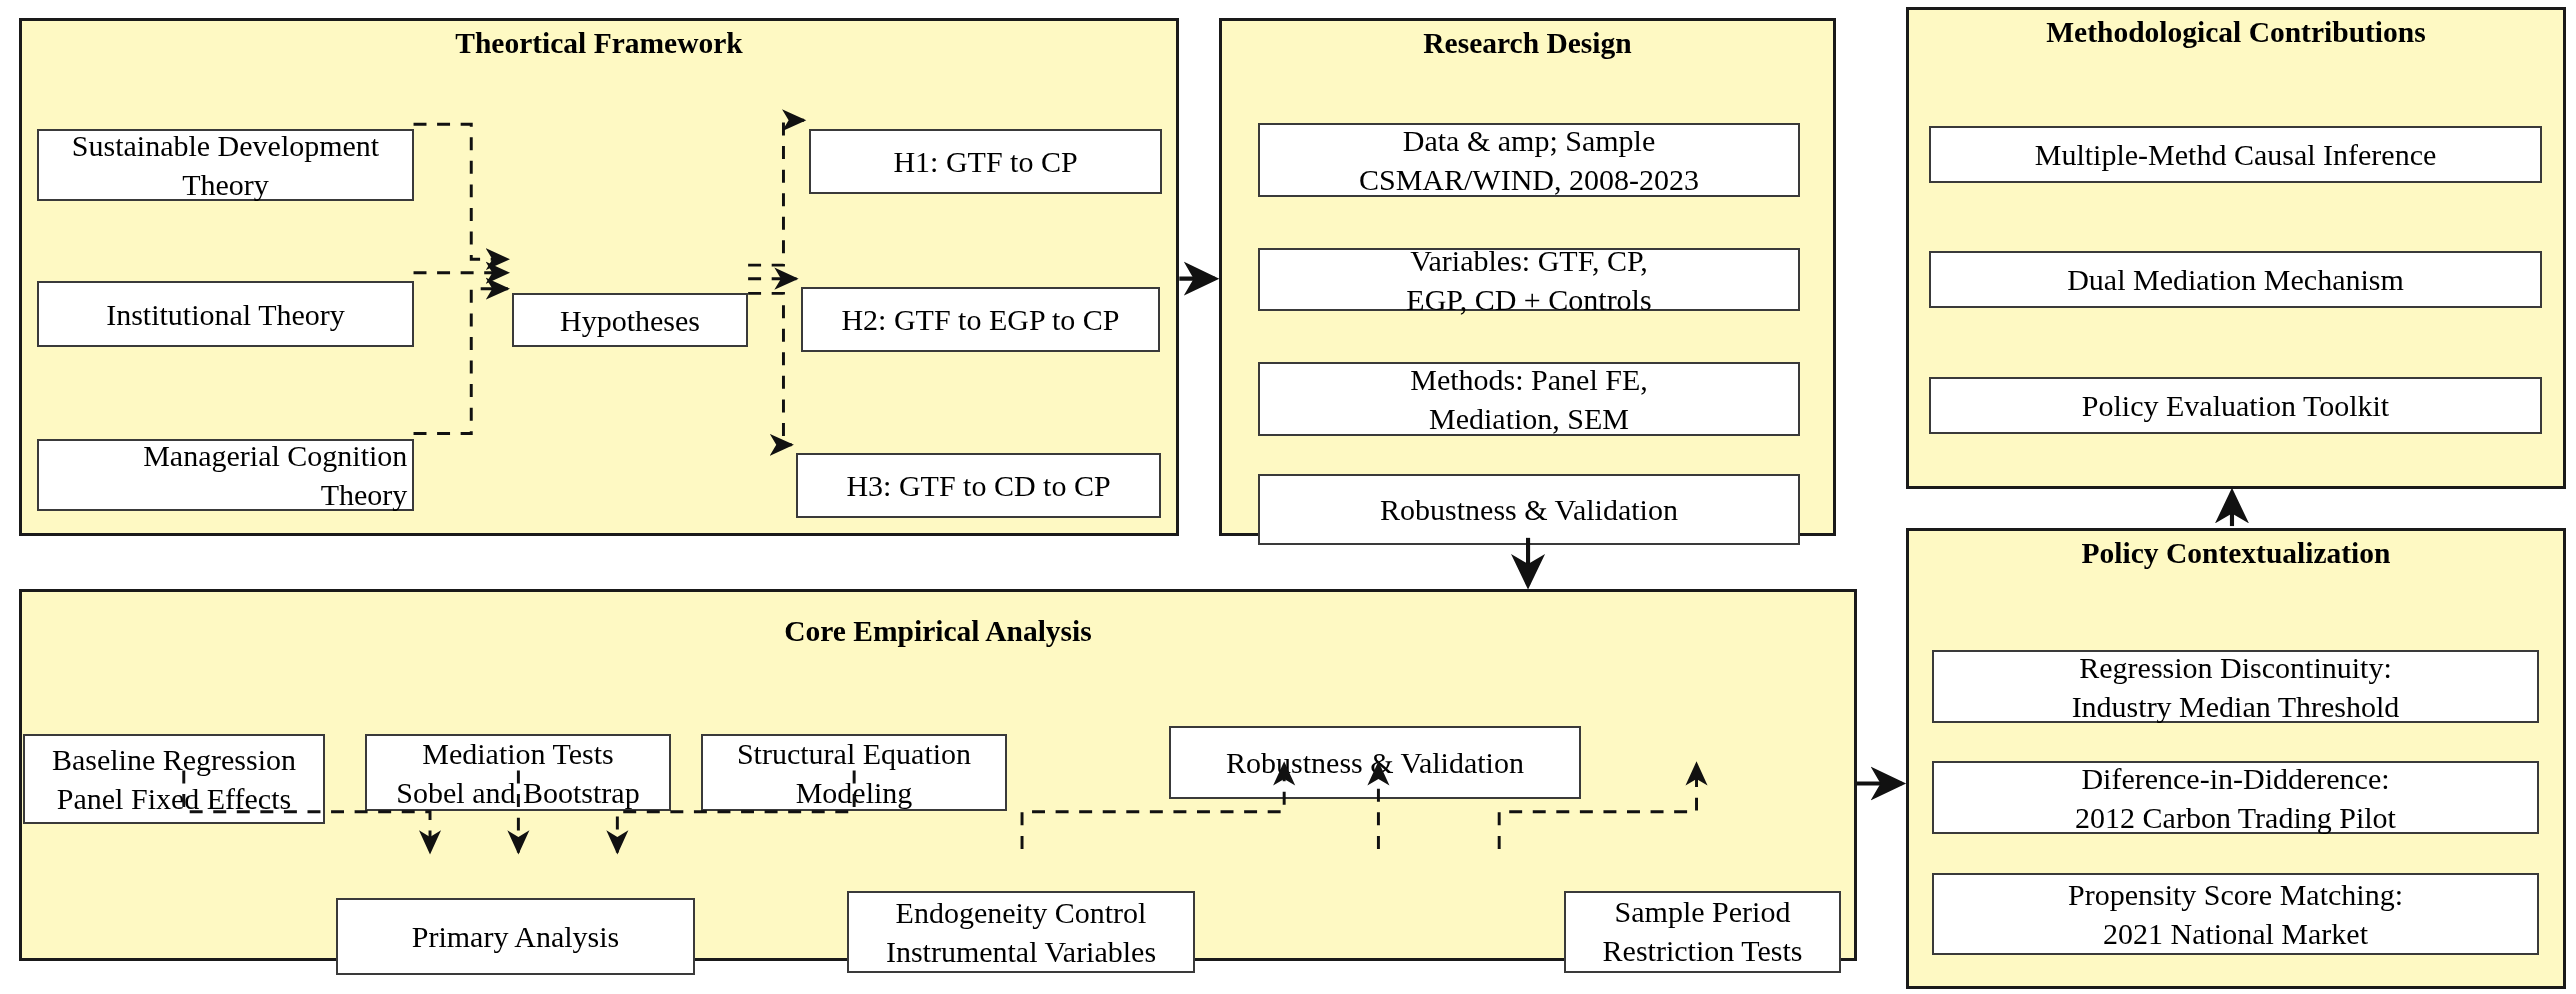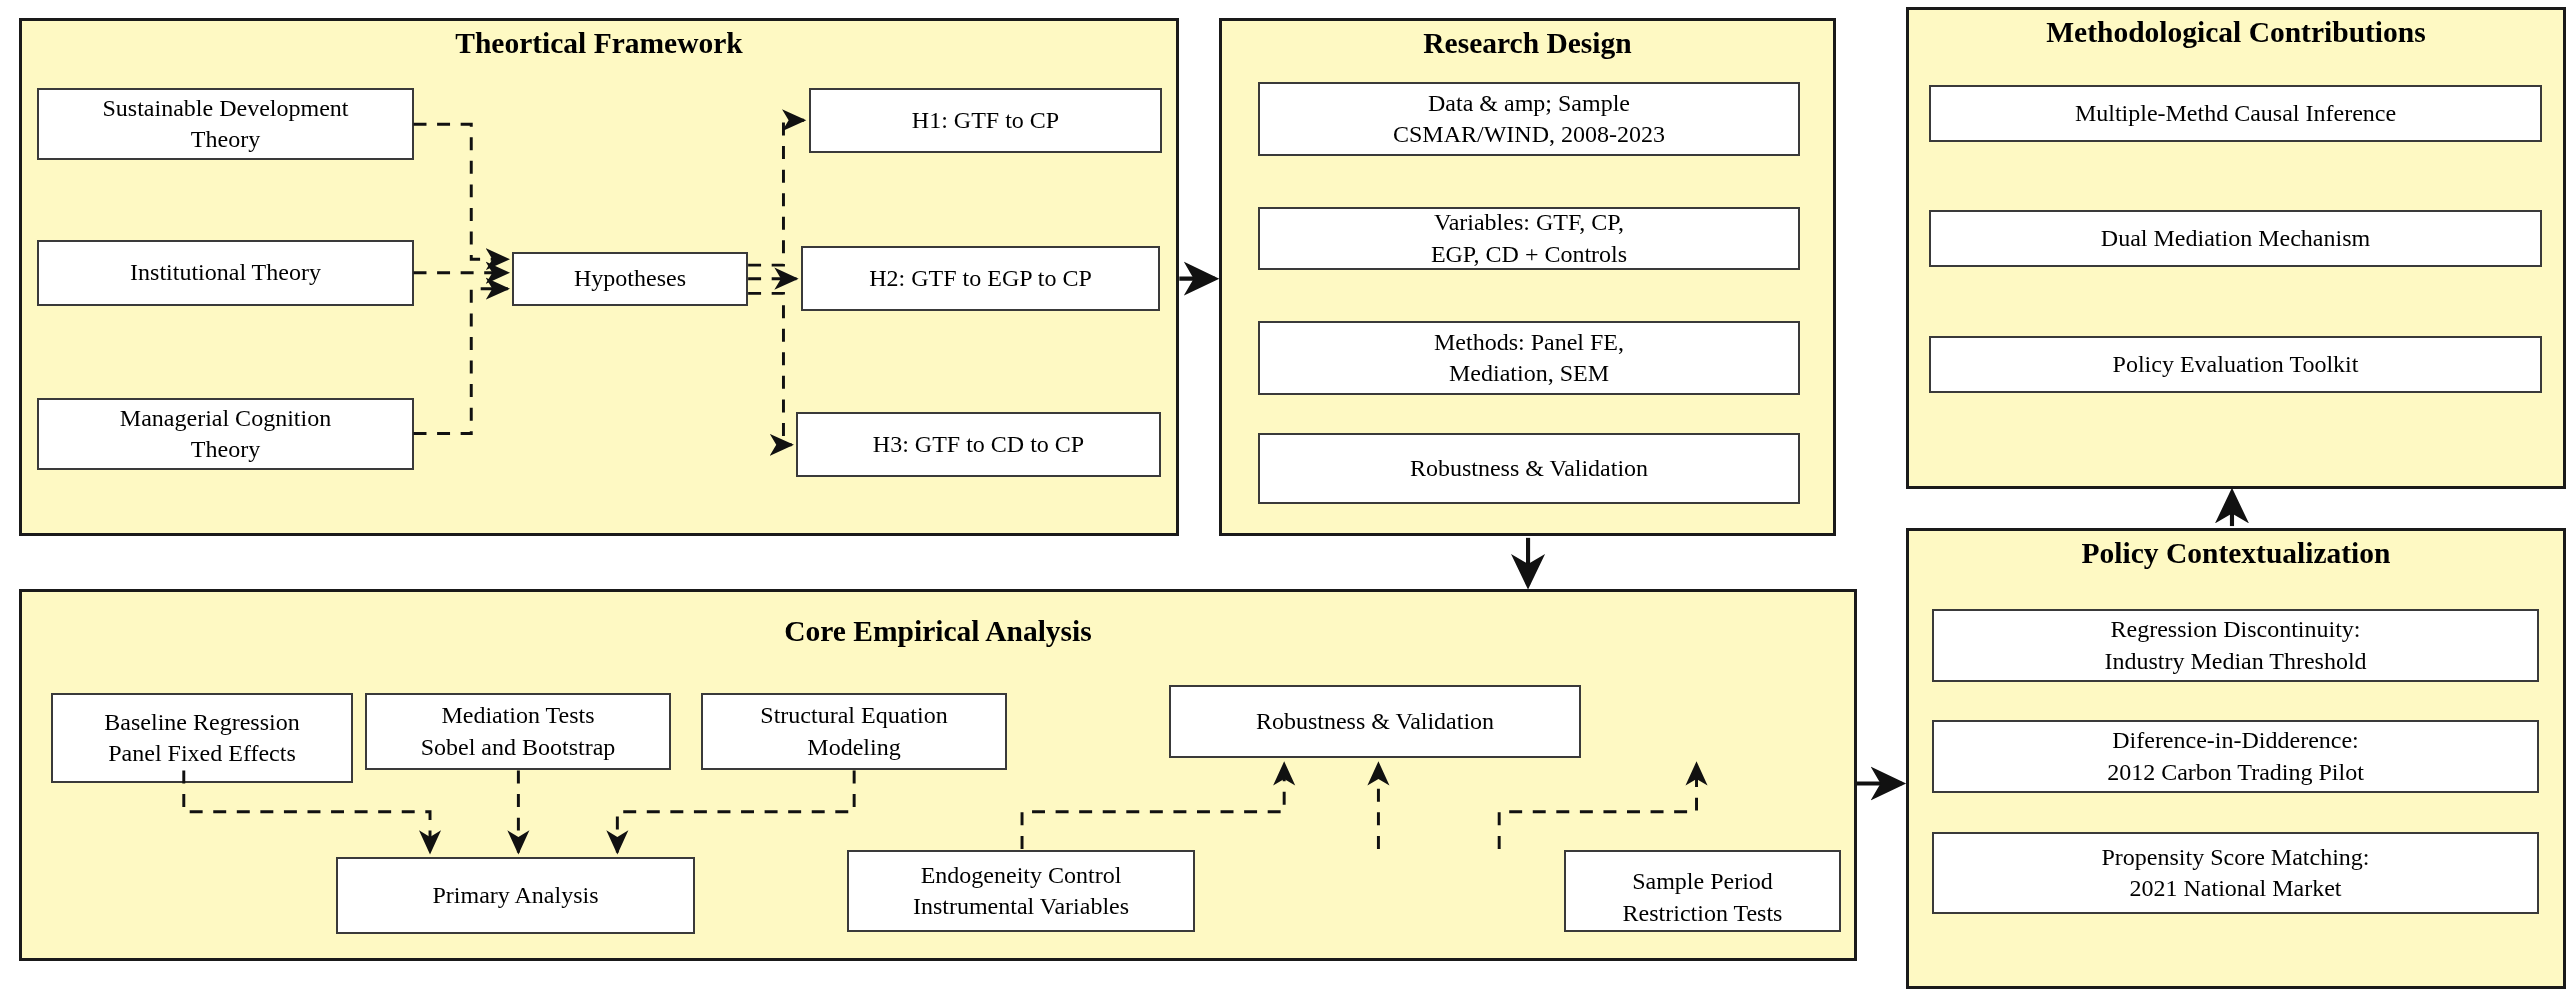--- a/index.html
+++ b/index.html
@@ -33,43 +33,44 @@
   
   .node{
     position:absolute;
     box-sizing:border-box;
     border:2.4px solid #3a3a3a;
     background:#ffffff;
     display:flex;
     align-items:center;
     justify-content:center;
     text-align:center;
-    font-size:24px;
+    font-size:30px;
     line-height:1.30;
     color:#000;
     padding:1.2px 4.7px;
+    margin-top:41px;
   }
   .node span{display:block;width:100%;}
 </style>
 </head>
 <body>
 
 <div id="stage">
 
   <div class="panel" style="left:19px;top:17.7px;width:1160px;height:518px;">
     <div class="panel-title" style="top:8.2px;">Theortical Framework</div>
   </div>
 
   <div class="node" style="left:37px;top:88px;width:377px;height:72px;">
     <span>Sustainable Development<br>Theory</span>
   </div>
   <div class="node" style="left:37px;top:240px;width:377px;height:66px;">
     <span>Institutional Theory</span>
   </div>
-  <div class="node" style="left:37px;top:398px;width:377px;height:72px;">
+  <div class="node" style="left:37px;top:398px;width:377px;height:72px;text-align:right;">
     <span>Managerial Cognition<br>Theory</span>
   </div>
 
   <div class="node" style="left:512px;top:252px;width:236px;height:54px;">
     <span>Hypotheses</span>
   </div>
 
   <div class="node" style="left:809px;top:88px;width:353px;height:65px;">
     <span>H1: GTF to CP</span>
   </div>
@@ -122,21 +123,21 @@
     <span>Diference-in-Didderence:<br>2012 Carbon Trading Pilot</span>
   </div>
   <div class="node" style="left:1932px;top:832px;width:607px;height:82px;">
     <span>Propensity Score Matching:<br>2021 National Market</span>
   </div>
 
   <div class="panel" style="left:19px;top:589px;width:1838px;height:372px;">
     <div class="panel-title" style="top:25px;">Core Empirical Analysis</div>
   </div>
 
-  <div class="node" style="left:51px;top:693px;width:302px;height:90px;">
+  <div class="node" style="left:23px;top:693px;width:302px;height:90px;">
     <span>Baseline Regression<br>Panel Fixed Effects</span>
   </div>
   <div class="node" style="left:701px;top:693px;width:306px;height:77px;">
     <span>Structural Equation<br>Modeling</span>
   </div>
   <div class="node" style="left:365px;top:693px;width:306px;height:77px;">
     <span>Mediation Tests<br>Sobel and Bootstrap</span>
   </div>
 
   <div class="node" style="left:336px;top:857px;width:359px;height:77px;">

